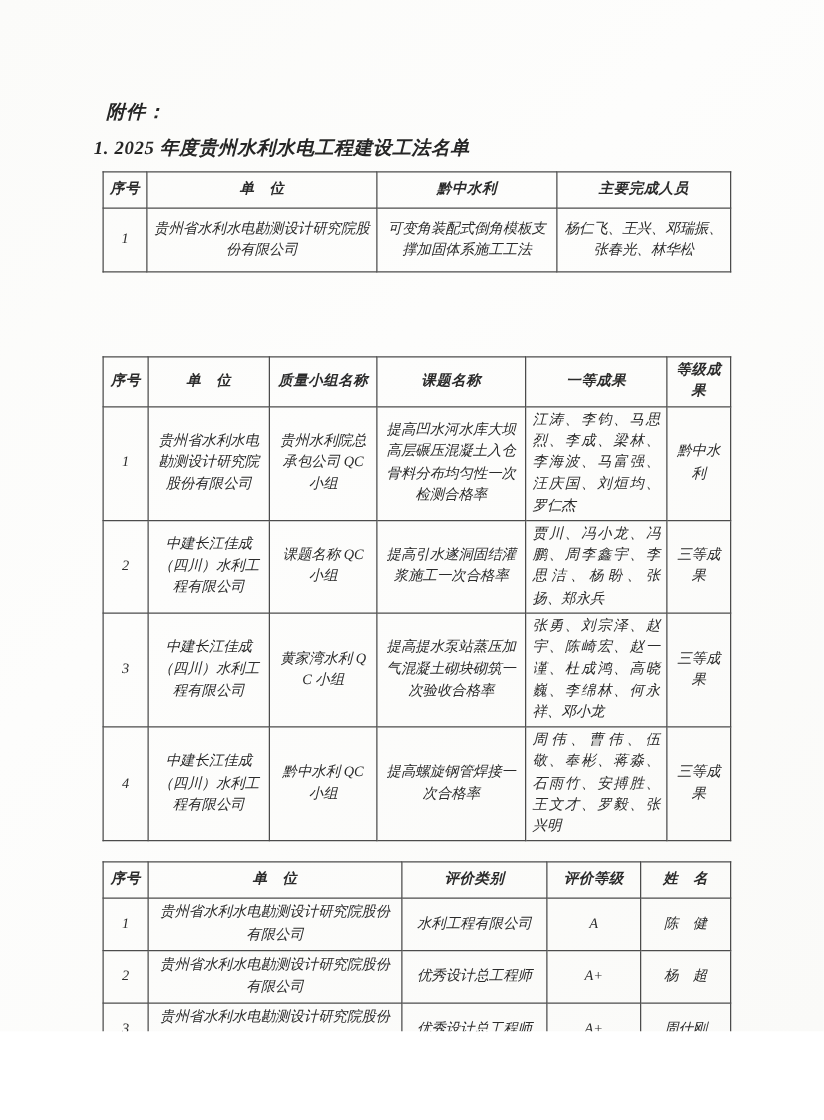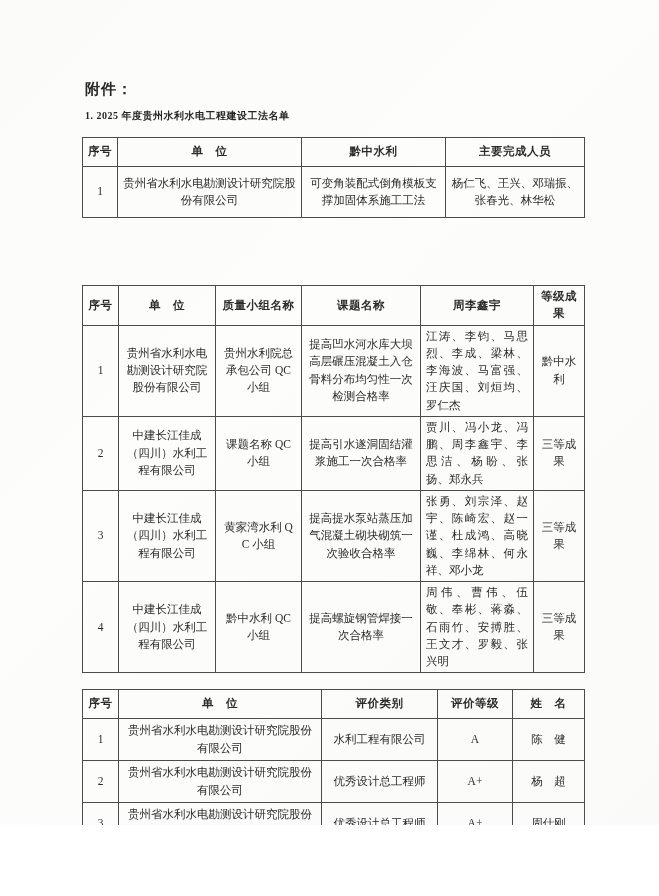--- a/index.html
+++ b/index.html
@@ -7,28 +7,29 @@
     width: 659px; height: 896px;
     font-family: "Liberation Serif", serif;
     background: #ffffff;
   }
   .page {
     position: relative;
     width: 659px; height: 825px;
     background: linear-gradient(135deg, #fbfbf9 0%, #fdfdfc 40%, #fafaf8 100%);
     color: #262626;
     overflow: hidden;
+    font-style: italic;
   }
   .attachment {
     position: absolute; left: 85px; top: 80px;
     font-size: 15px; font-weight: 600; letter-spacing: 1px;
   }
   .section-title {
-    position: absolute; left: 85px;
-    font-size: 10px; font-weight: 700; letter-spacing: 0.5px;
+    position: absolute; left: 75px;
+    font-size: 15px; font-weight: 700; letter-spacing: 0.5px;
     white-space: nowrap;
     text-align: center;
   }
   .title-1 { top: 109px; }
   .title-2 { top: 254px; }
   .title-3 { top: 645px; }
 
   table.doc-table {
     position: absolute; left: 82px;
     width: 502px;
@@ -117,21 +118,21 @@
         <col style="width:119px">
         <col style="width:113px">
         <col style="width:51px">
       </colgroup>
     <tbody>
         <tr class="hrow">
       <th>序号</th>
       <th>单　位</th>
       <th>质量小组名称</th>
       <th>课题名称</th>
-      <th>周李鑫宇</th>
+      <th>一等成果</th>
       <th>等级成果</th>
     </tr>
     <tr class="r0">
       <td>1</td>
       <td>贵州省水利水电勘测设计研究院股份有限公司</td>
       <td>贵州水利院总承包公司 QC 小组</td>
       <td>提高凹水河水库大坝高层碾压混凝土入仓骨料分布均匀性一次检测合格率</td>
       <td class="members">江涛、李钧、马思烈、李成、梁林、李海波、马富强、汪庆国、刘烜均、罗仁杰</td>
       <td>黔中水利</td>
     </tr>

